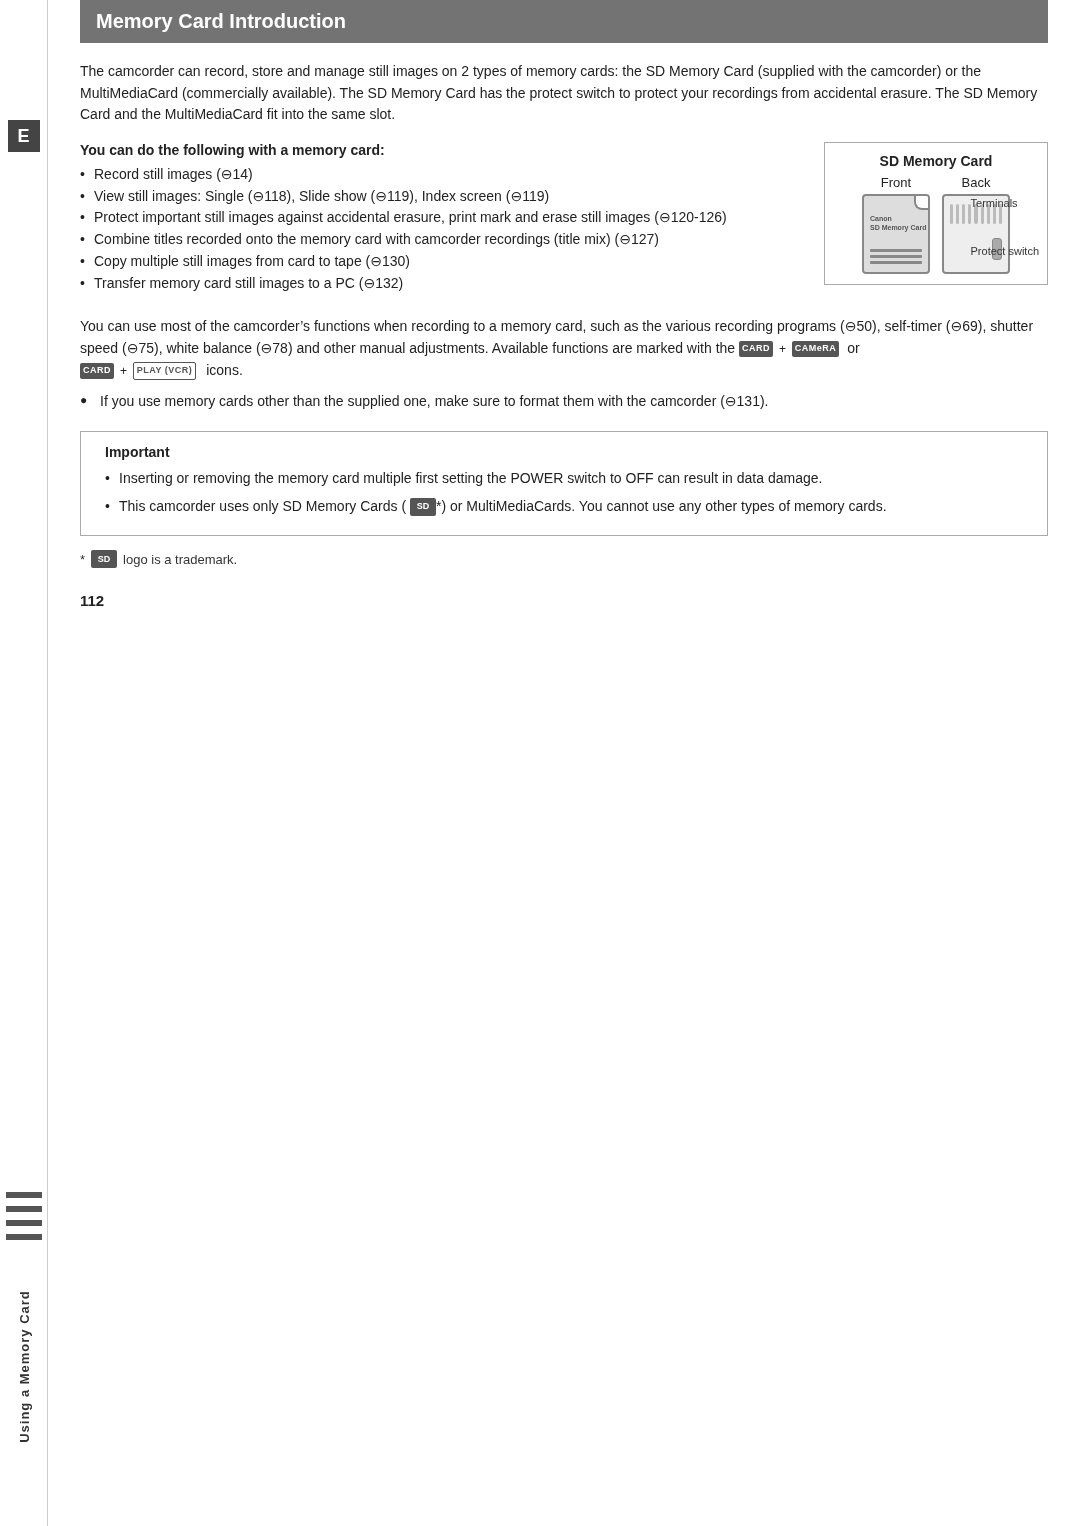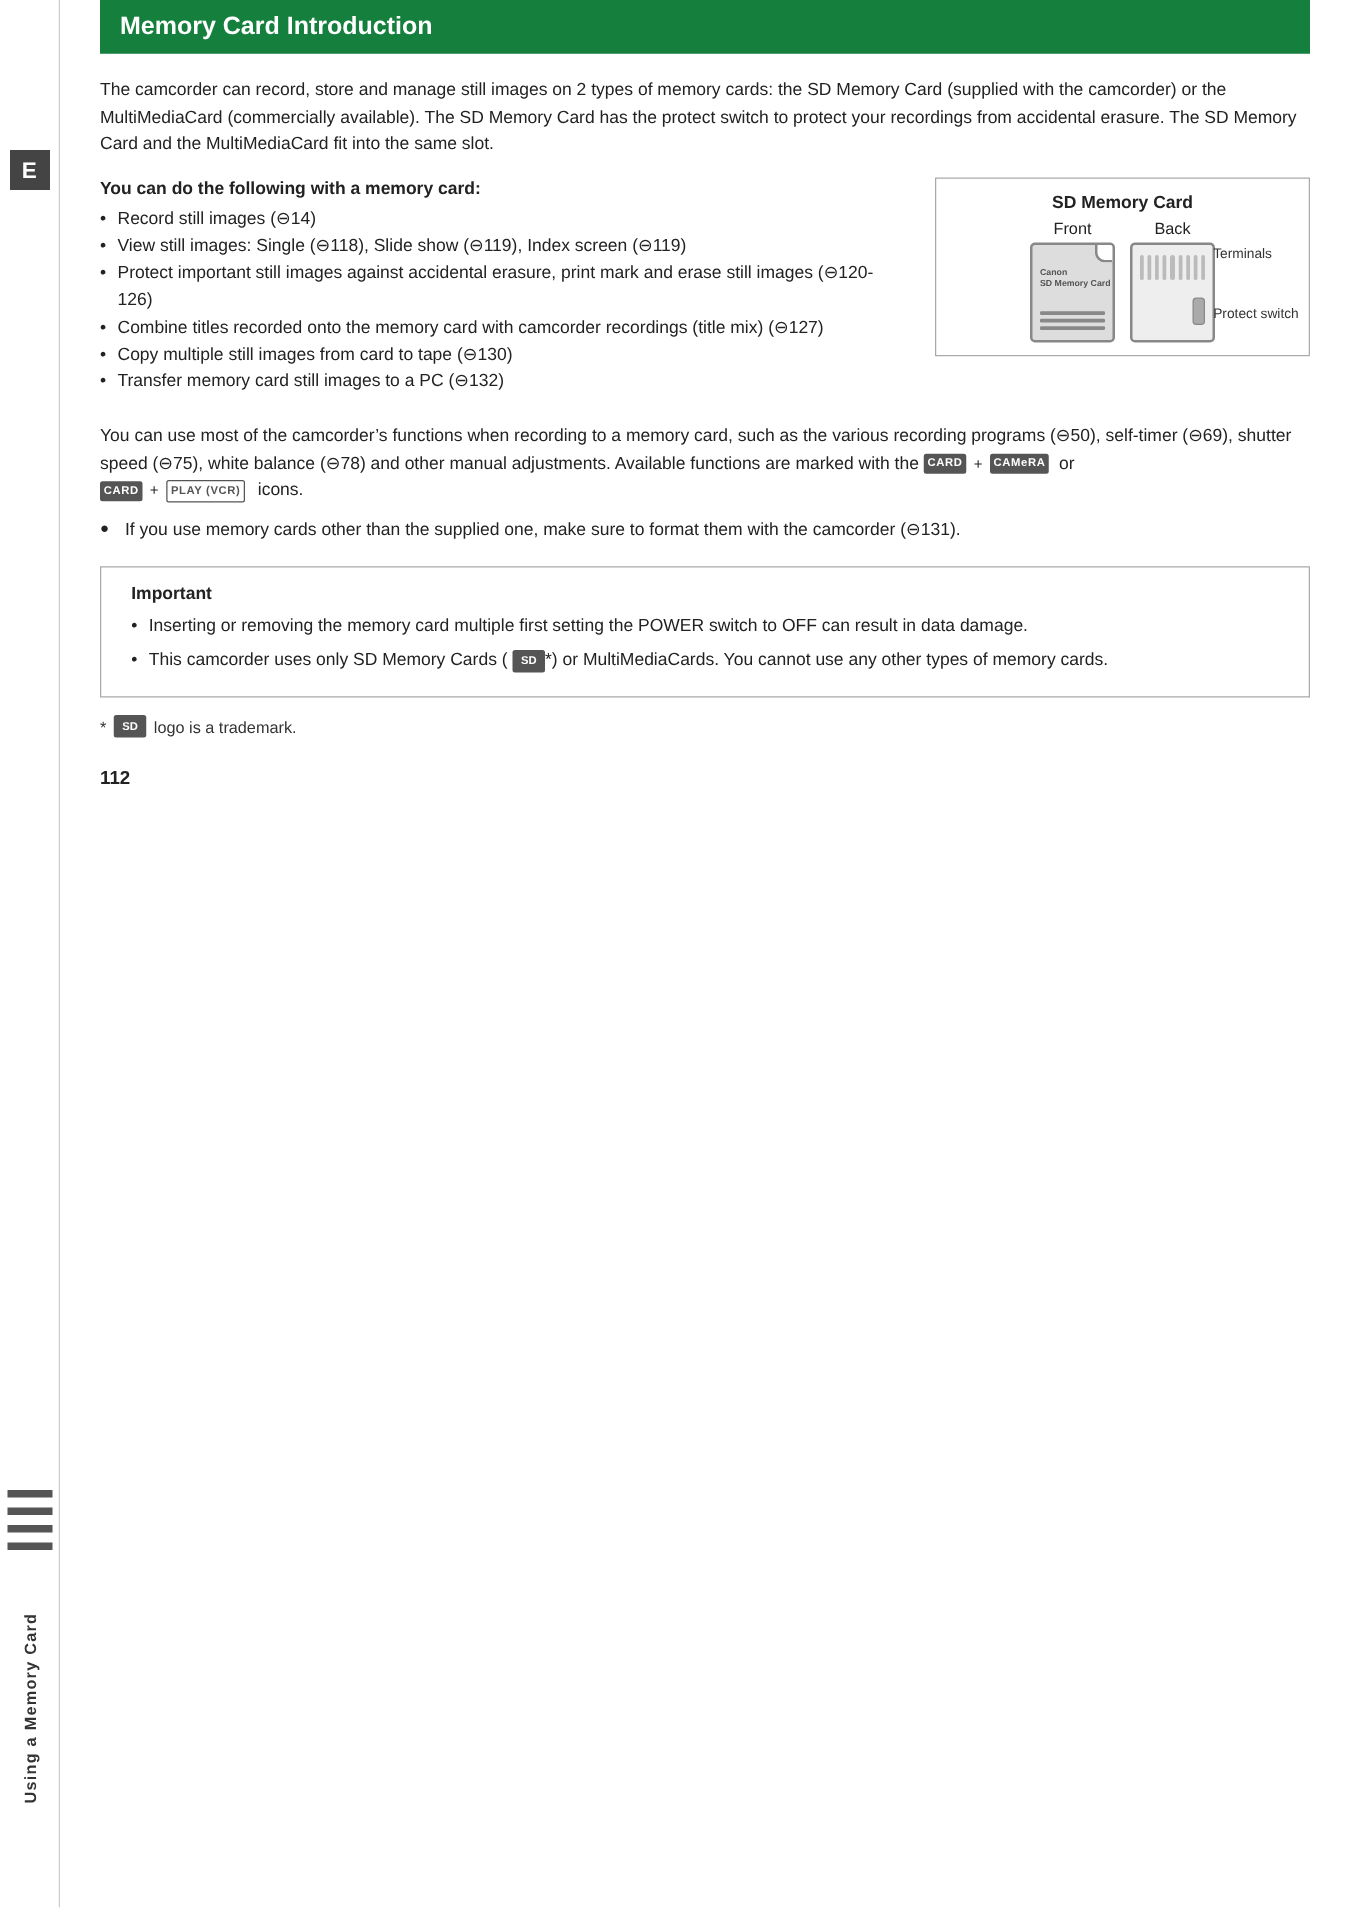--- a/index.html
+++ b/index.html
@@ -78,21 +78,21 @@
     }
 
     
     .main-content {
       margin-left: 48px;
       padding: 0 32px 40px 32px;
     }
 
     
     .title-bar {
-      background: #15803d;
+      background: #737373;
       color: #fff;
       font-size: 20px;
       font-weight: bold;
       padding: 10px 16px;
       margin-bottom: 18px;
     }
 
     
     .intro-text {
       font-size: 14px;
@@ -107,21 +107,21 @@
       gap: 24px;
       align-items: flex-start;
       margin-bottom: 12px;
     }
 
     .left-col {
       flex: 1;
     }
 
     .right-col {
-      width: 300px;
+      width: 224px;
       flex-shrink: 0;
     }
 
     .bold-heading {
       font-weight: bold;
       font-size: 14px;
       margin-bottom: 6px;
     }
 
     .bullet-list {

